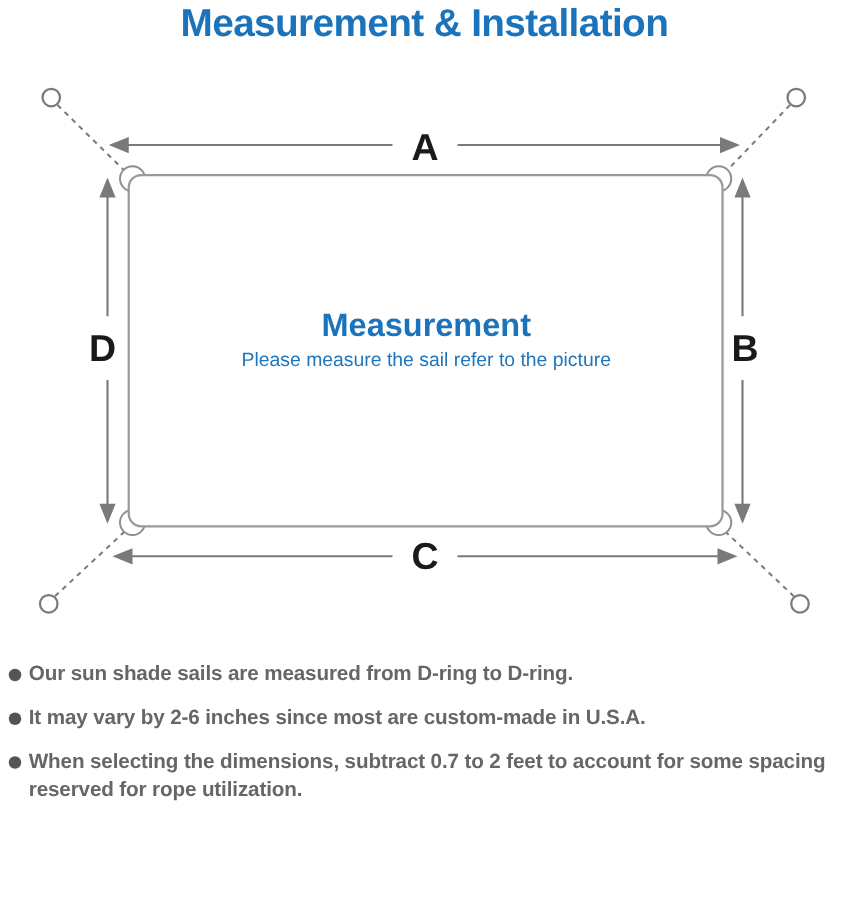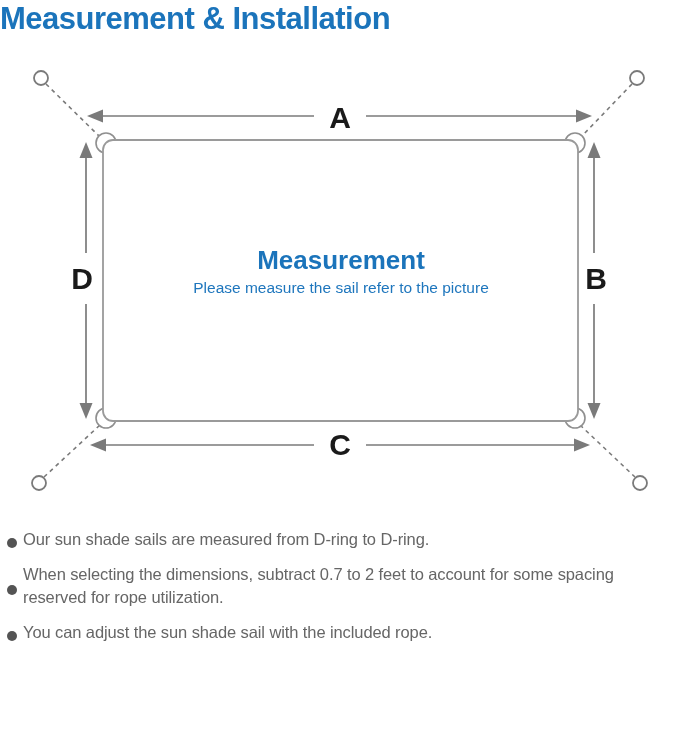--- a/index.html
+++ b/index.html
@@ -12,20 +12,21 @@
     height: 739px;
     position: relative;
     overflow: hidden;
     font-family: "Liberation Sans", sans-serif;
   }
   .page-title {
     position: absolute;
     top: 1px;
     left: 0;
     width: 679px;
+    text-align: center;
     font-size: 31px;
     font-weight: bold;
     letter-spacing: -0.5px;
     color: #1b74bb;
     margin: 0;
   }
   .diagram-svg {
     position: absolute;
     top: 0;
     left: 0;
@@ -48,26 +49,27 @@
     fill: #1e76bd;
   }
   .notes {
     position: absolute;
     left: 7px;
     top: 528px;
     width: 668px;
   }
   .note {
     display: flex;
-    align-items: center;
+    align-items: flex-start;
     margin-bottom: 12px;
     font-size: 16.5px;
     line-height: 23px;
     letter-spacing: -0.1px;
     color: #666666;
+    font-weight: bold;
   }
   .note-dot {
     width: 10px;
     height: 10px;
     border-radius: 50%;
     background: #545454;
     margin: 7px 6px 0 0;
     flex: 0 0 10px;
   }
   .note-text {
@@ -148,20 +150,20 @@
   <text class="svg-center-sub" x="341" y="293" text-anchor="middle">Please measure the sail refer to the picture</text>
 </svg>
 
 <div class="notes">
   <div class="note">
     <span class="note-dot"></span>
     <span class="note-text">Our sun shade sails are measured from D-ring to D-ring.</span>
   </div>
   <div class="note">
     <span class="note-dot"></span>
-    <span class="note-text">When selecting the dimensions, subtract 0.7 to 2 feet to account for some spacing
-reserved for rope utilization.</span>
+    <span class="note-text">It may vary by 2-6 inches since most are custom-made in U.S.A.</span>
   </div>
   <div class="note">
     <span class="note-dot"></span>
-    <span class="note-text">You can adjust the sun shade sail with the included rope.</span>
+    <span class="note-text">When selecting the dimensions, subtract 0.7 to 2 feet to account for some spacing
+reserved for rope utilization.</span>
   </div>
 </div>
 
 </body></html>

